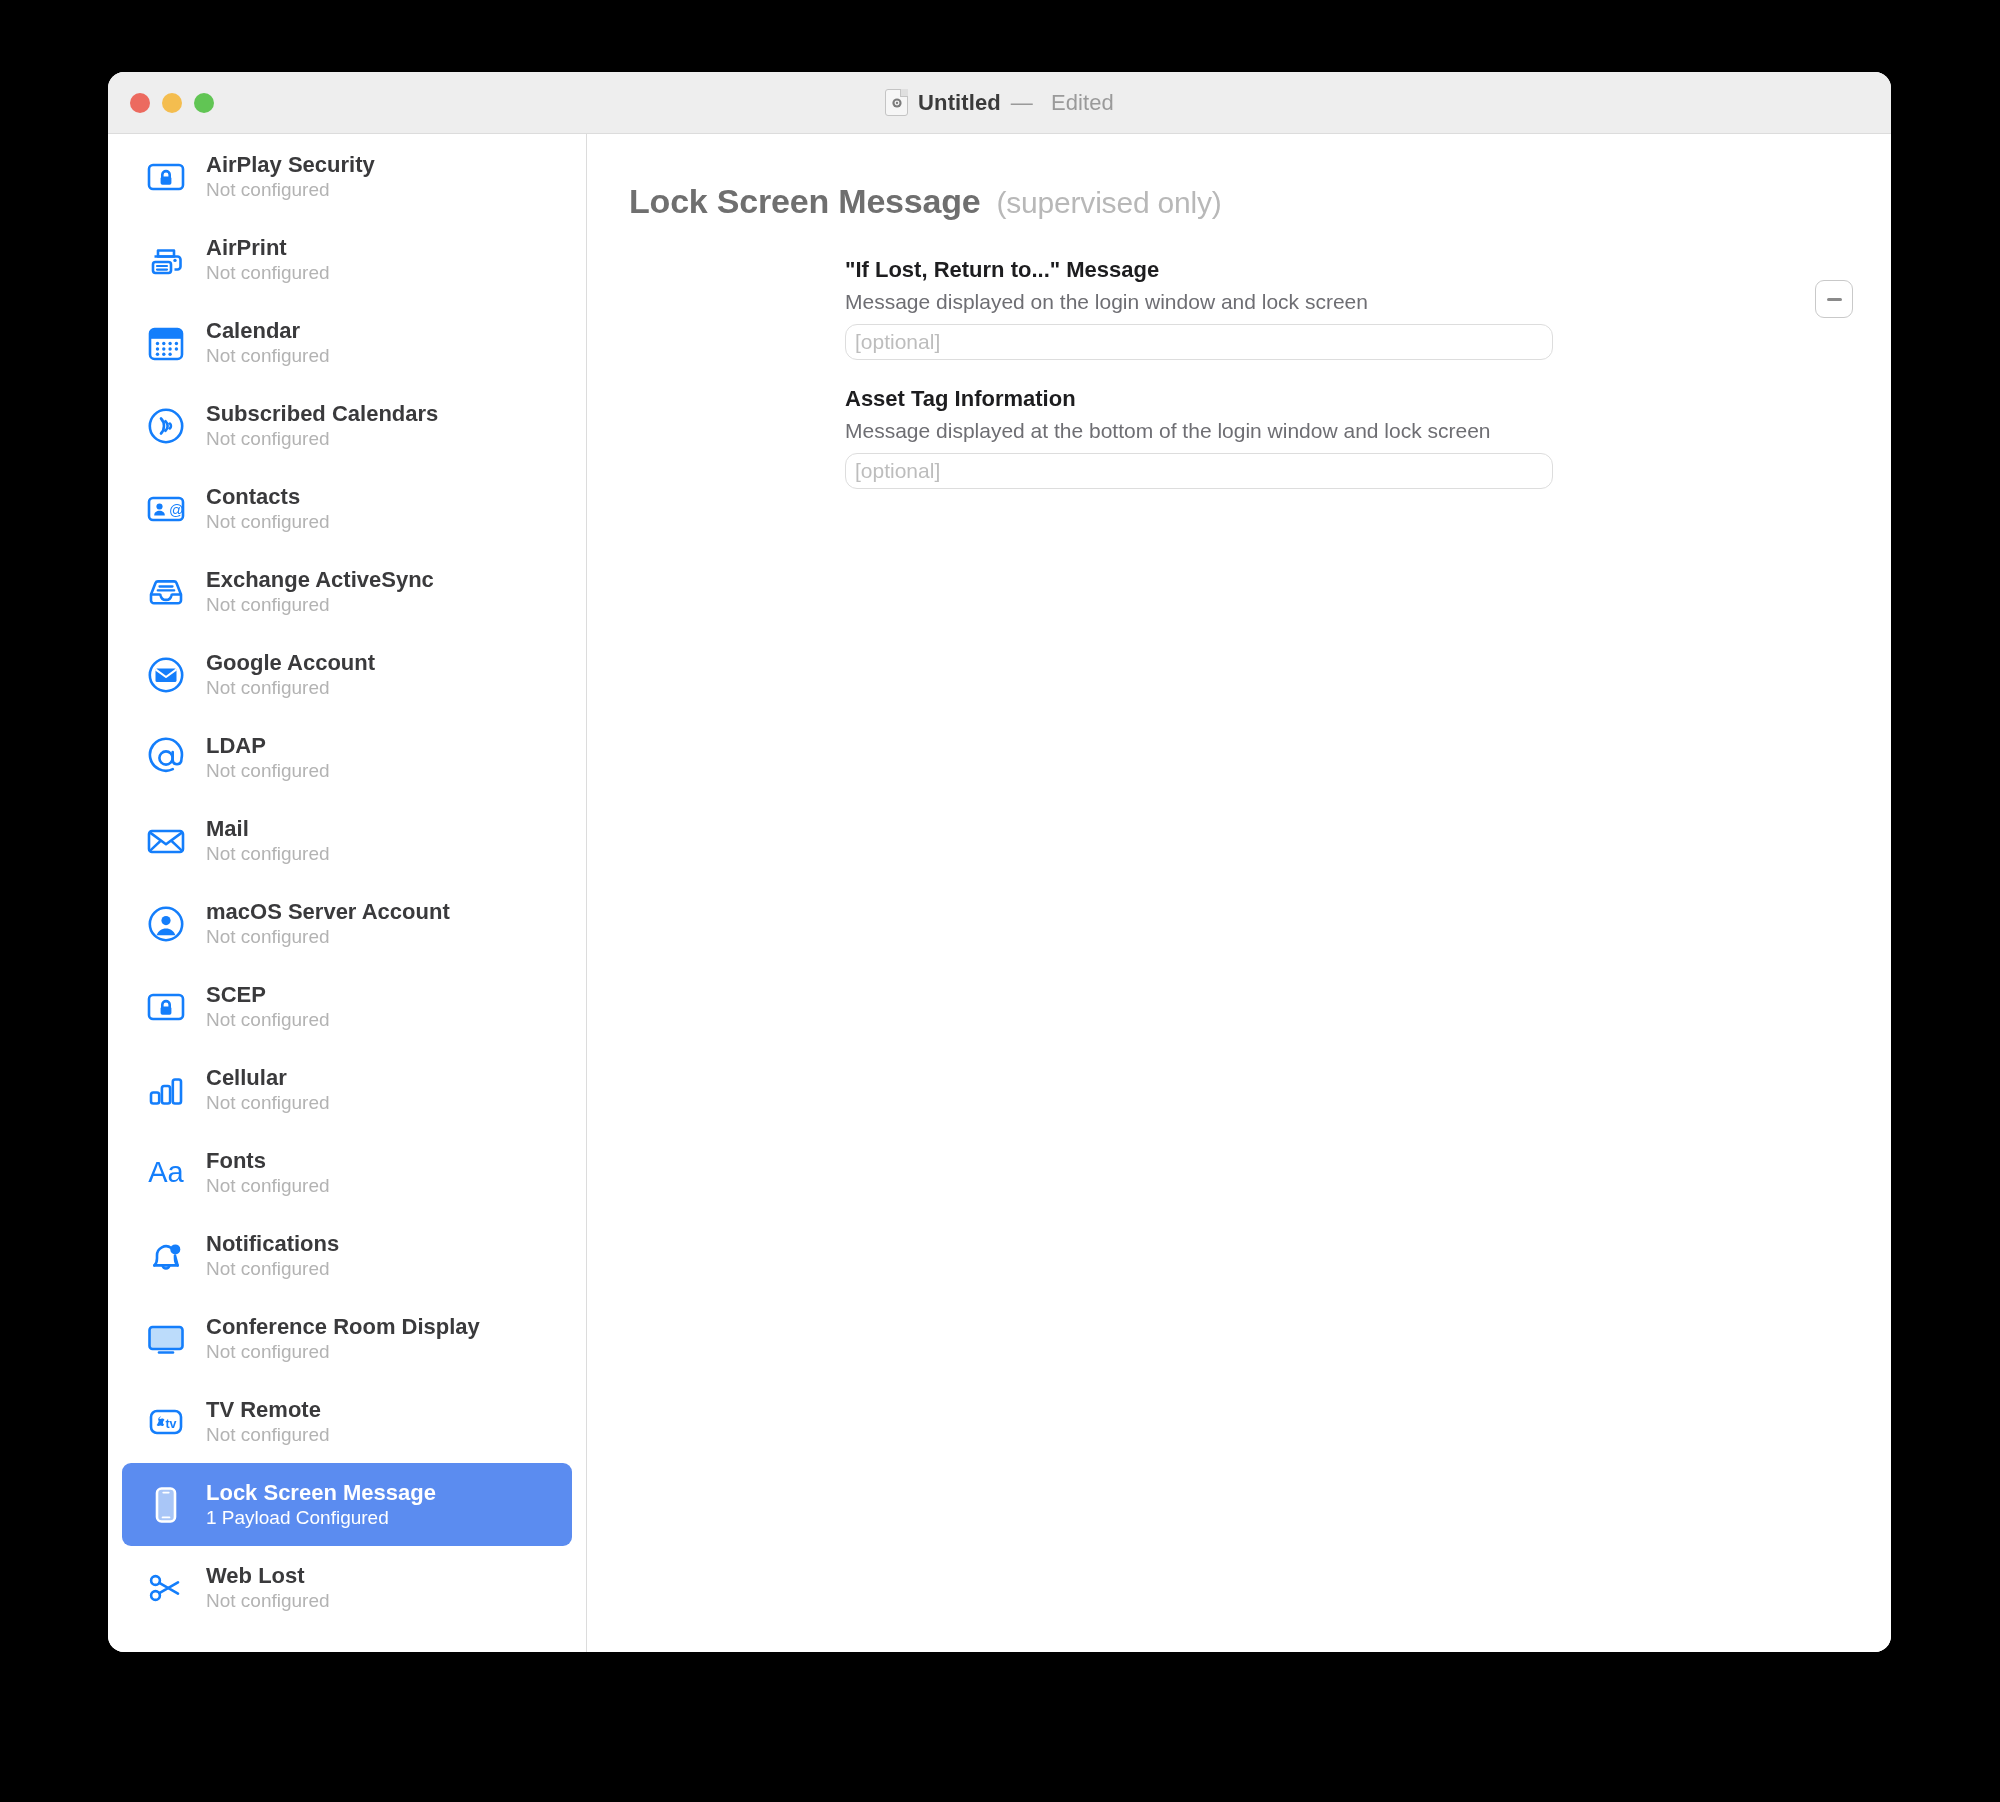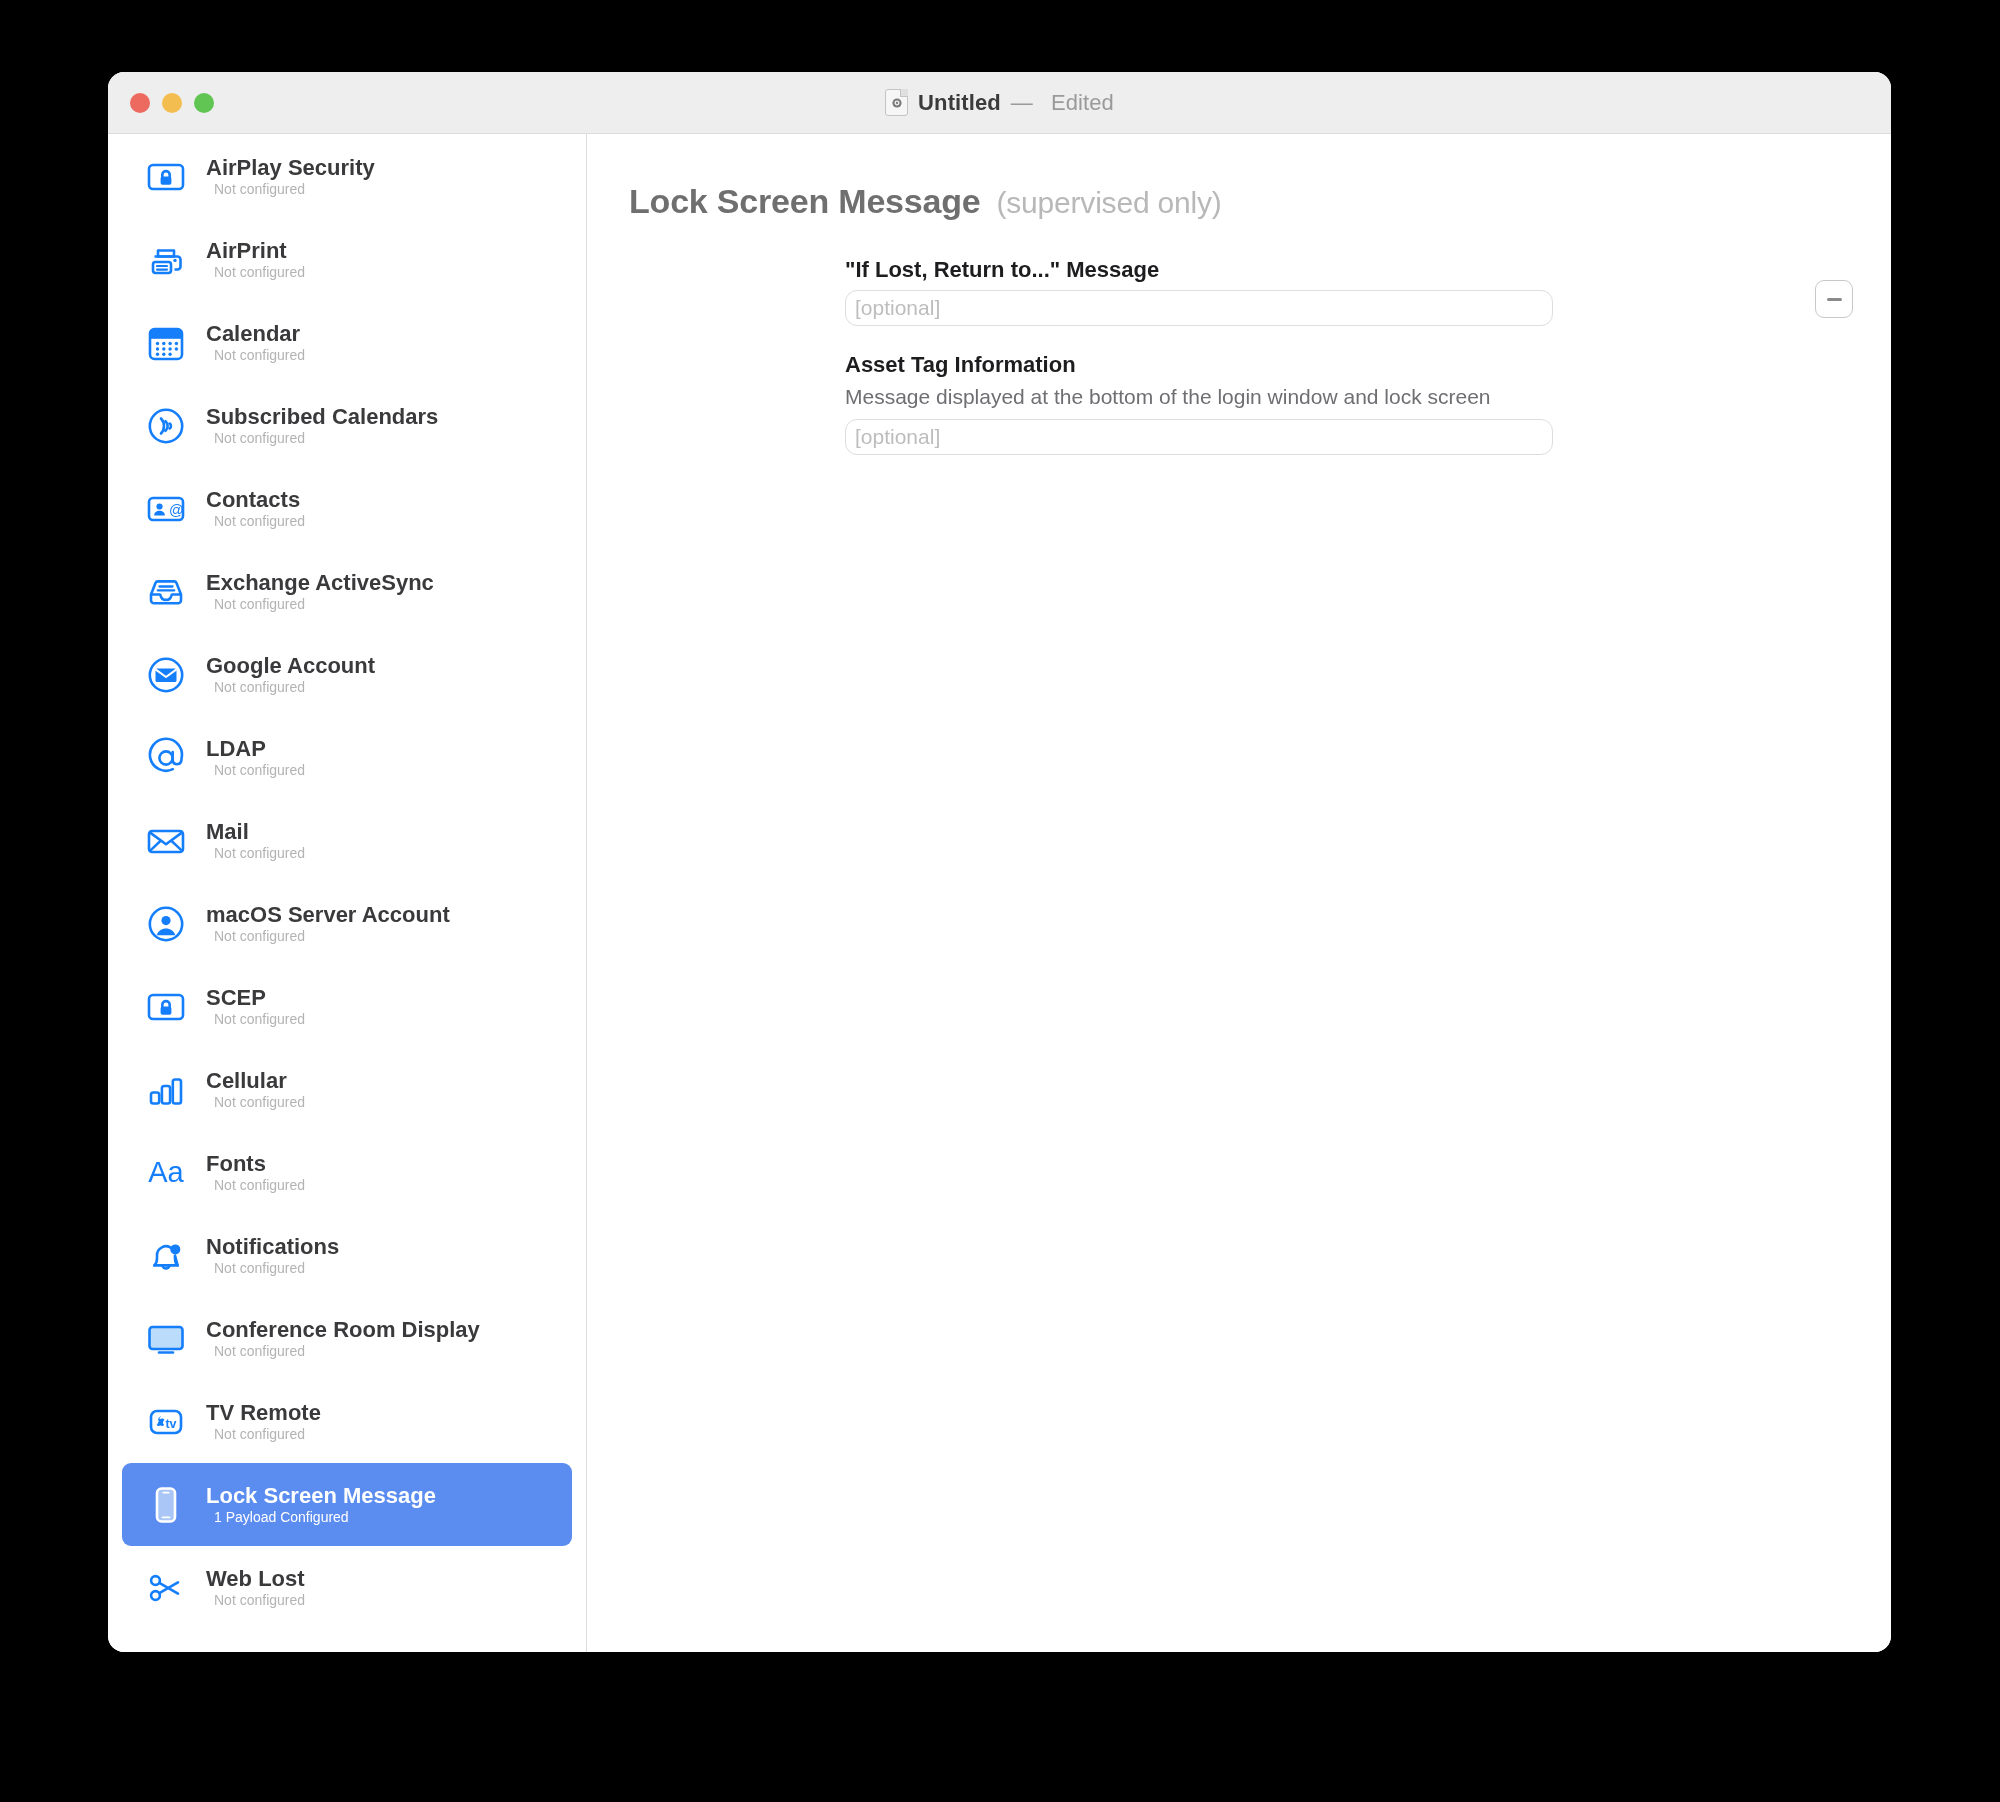--- a/index.html
+++ b/index.html
@@ -148,25 +148,24 @@
     line-height: 1.22;
   }
   .side-title {
     font-size: 22px;
     font-weight: bold;
     color: #3a3a3c;
     white-space: nowrap;
     overflow: hidden;
   }
   .side-sub {
-    font-size: 14px;
+    font-size: 19px;
     color: #b3b3b3;
     white-space: nowrap;
     overflow: hidden;
-    margin-left: 8px;
   }
   .side-item.selected {
     background: #5b8cf0;
   }
   .side-item.selected .side-title { color: #ffffff; }
   .side-item.selected .side-sub   { color: #ffffff; }
 
   
   #content {
     flex: 1;
@@ -527,19 +526,19 @@
       <div id="content-head">
         <span id="payload-title">Lock Screen Message</span>
         <span id="payload-sub">(supervised only)</span>
       </div>
 
       <div id="remove-btn">
         <span class="bar"></span>
       </div>
 
       <div id="form">
-          <div class="field"><div class="field-label">"If Lost, Return to..." Message</div><input type="text" class="field-input" placeholder="[optional]" style=""></div>
+          <div class="field"><div class="field-label">"If Lost, Return to..." Message</div><div class="field-help">Message displayed on the login window and lock screen</div><input type="text" class="field-input" placeholder="[optional]" style=""></div>
           <div class="field"><div class="field-label">Asset Tag Information</div><div class="field-help">Message displayed at the bottom of the login window and lock screen</div><input type="text" class="field-input" placeholder="[optional]" style=""></div>
         </div>
     </div>
 
   </div>
 </div>
 
 </body></html>

